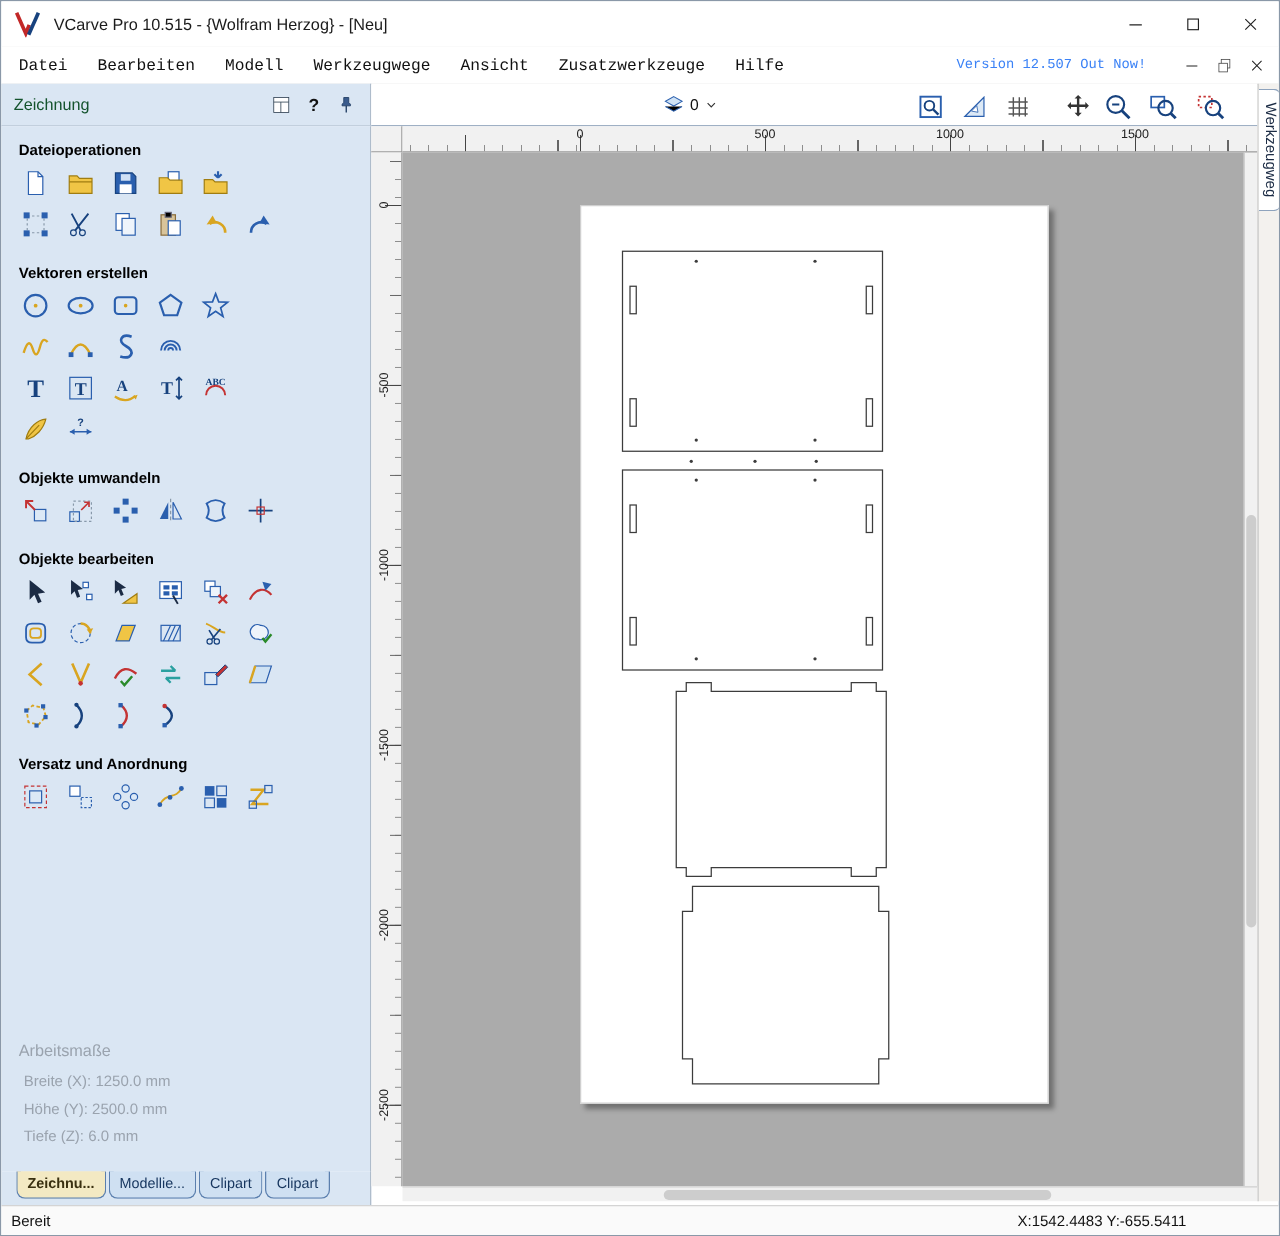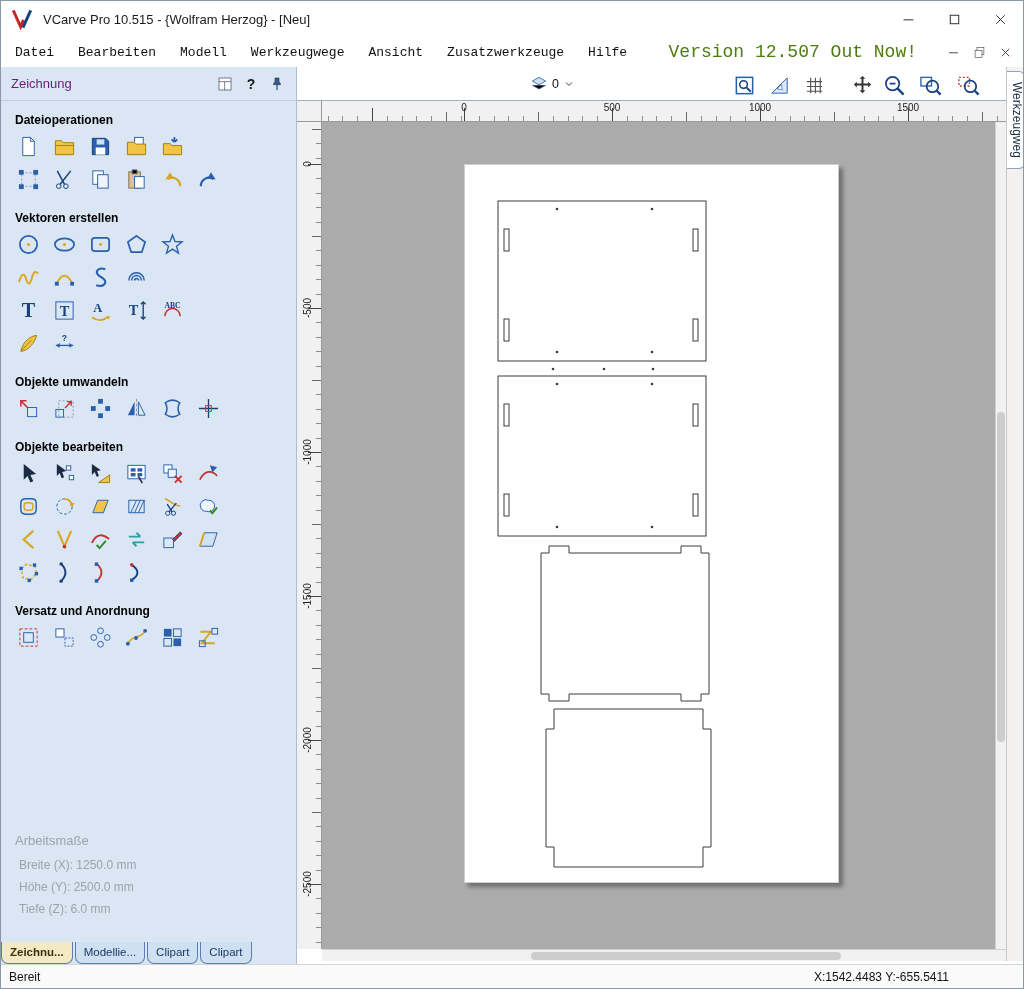--- a/index.html
+++ b/index.html
@@ -8,42 +8,42 @@
   #titlebar{position:absolute;left:0;top:0;width:100%;height:36px;background:#fff;border-bottom:1px solid #e2e2e2;display:flex;align-items:center;}
   #titlebar .logo{width:22px;height:22px;margin-left:10px;}
   #title-text{margin-left:10px;font-size:13px;color:#1b1b1b;}
   .wbtns{margin-left:auto;display:flex;height:100%;}
   .wbtn{width:46px;height:100%;display:flex;align-items:center;justify-content:center;cursor:default;}
   .wbtn svg{width:17px;height:17px;}
   
   #menubar{position:absolute;left:0;top:36px;width:100%;height:30px;background:#fff;border-bottom:1px solid #d7d7d7;display:flex;align-items:center;font-size:13px;color:#111;font-family:Liberation Mono, monospace;}
   #menu-items{display:flex;gap:24px;padding-left:14px;}
   #menu-items span{cursor:default;}
-  #version-link{margin-left:auto;color:#4d7c0f;font-size:18px;cursor:pointer;}
+  #version-link{margin-left:auto;color:#3b82f6;font-size:11px;cursor:pointer;}
   #doc-btns{display:flex;gap:6px;margin:0 8px 0 26px;}
   .docbtn{width:20px;height:20px;display:flex;align-items:center;justify-content:center;}
   .docbtn svg{width:15px;height:15px;}
   
   #left-header{position:absolute;left:0;top:66px;width:296px;height:34px;background:#dae6f3;border-bottom:1px solid #c2cfdd;border-right:1px solid #aebccb;display:flex;align-items:center;box-sizing:border-box;}
-  #left-header .cap{font-size:13px;color:#701a75;margin-left:10px;}
+  #left-header .cap{font-size:13px;color:#14532d;margin-left:10px;}
   #left-header .hicons{margin-left:auto;display:flex;align-items:center;gap:8px;margin-right:10px;}
   #left-header .hic{width:18px;height:18px;display:flex;align-items:center;justify-content:center;}
   #left-header .hic svg{width:16px;height:16px;}
   #help-q{font-weight:bold;font-size:14px;color:#111;}
   #left-panel{position:absolute;left:0;top:100px;width:296px;height:836px;background:#dae6f3;border-right:1px solid #aebccb;box-sizing:border-box;overflow:hidden;}
   .sec-title{font-size:12px;font-weight:bold;color:#000;margin:18px 0 4px 14px;}
   .sec-title.first{margin-top:12px;}
   .trow{display:flex;gap:9px;margin:6px 0 0 14px;}
   .tbtn{width:27px;height:27px;display:flex;align-items:center;justify-content:center;border-radius:3px;cursor:pointer;}
   .tbtn svg{width:23px;height:23px;}
   #job-info{position:absolute;left:14px;top:732px;color:#9aa3ae;font-weight:normal;font-size:13px;}
   #job-info .jt{margin-bottom:10px;}
   #job-info .jl{margin-bottom:8px;font-size:12px;padding-left:4px;}
   
-  #bottom-tabs{position:absolute;left:0;top:936px;width:296px;height:27px;background:#dae6f3;border-right:1px solid #aebccb;display:flex;align-items:flex-end;padding-left:0;box-sizing:border-box;}
+  #bottom-tabs{position:absolute;left:0;top:936px;width:296px;height:27px;background:#dae6f3;border-right:1px solid #aebccb;display:flex;align-items:flex-start;padding-left:12px;box-sizing:border-box;}
   .btab{font-size:11.5px;padding:4px 8px 5px 8px;border:1px solid #5b7fae;border-top:none;border-radius:0 0 7px 7px;background:#cfe0f2;color:#16355e;margin-right:2px;cursor:pointer;white-space:nowrap;}
   .btab.active{background:#f3e9c3;color:#3a3010;font-weight:bold;}
   
   #tabrow{position:absolute;left:296px;top:66px;width:709px;height:34px;background:#fff;border-bottom:1px solid #9fb0c4;box-sizing:border-box;}
   .vtabs{position:absolute;left:12px;top:5px;display:flex;}
   .vtab{font-size:12.5px;padding:5px 18px 6px 18px;border:1px solid #8ea3bd;border-bottom:none;border-radius:8px 8px 0 0;cursor:pointer;}
   .vtab.active{background:#fff;color:#17418f;font-weight:bold;position:relative;z-index:2;margin-bottom:-1px;border-bottom:1px solid #fff;}
   .vtab.inactive{background:linear-gradient(#fdf7dd,#f0dfa6);color:#25344a;margin-left:-4px;}
   #layer-ctl{position:absolute;left:232px;top:7px;display:flex;align-items:center;gap:3px;cursor:pointer;}
   #layer-ctl .lic{width:20px;height:20px;}

